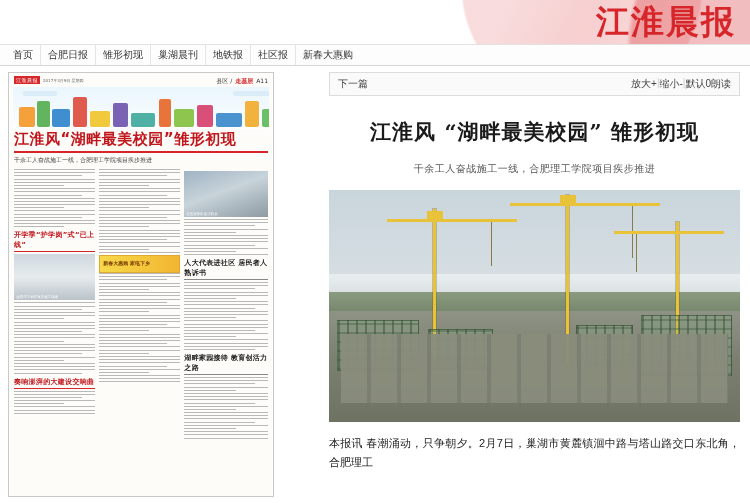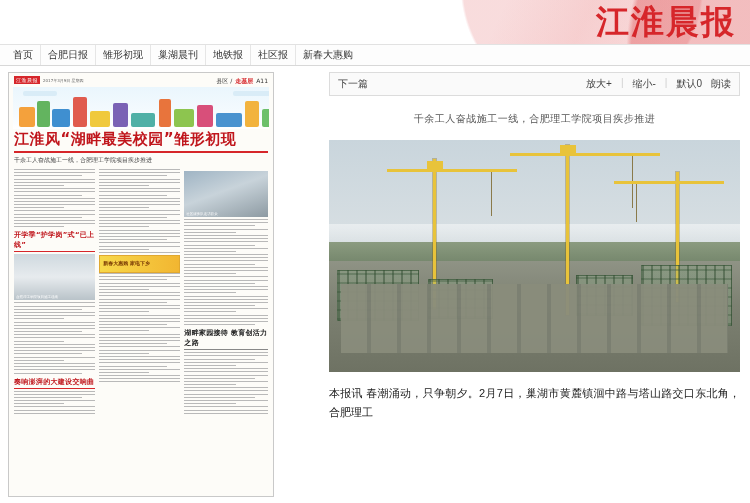--- a/index.html
+++ b/index.html
@@ -206,21 +206,21 @@
     background: #fafafa;
     height: 24px;
     display: flex;
     align-items: center;
     justify-content: space-between;
     padding: 0 8px;
     font-size: 10px;
     color: #444;
   }
   .toolbar-left { display: flex; align-items: center; gap: 10px; }
-  .toolbar-right { display: flex; align-items: flex-start; gap: 9px; font-size: 10px; }
+  .toolbar-right { display: flex; align-items: flex-start; font-size: 10px; }
   .toolbar-right span { cursor: pointer; }
   .toolbar-right .sep { color: #cfcfcf; cursor: default; }
   .tb-link { cursor: pointer; }
 
   .article-title {
     text-align: center;
     font-family: "DejaVu Serif", "Liberation Serif", serif;
     font-weight: bold;
     font-size: 21px;
     color: #1a1a1a;
@@ -509,20 +509,21 @@
               <i></i>
               <i class="short"></i>
               <i></i>
               <i></i>
               <i></i>
             <i class="mid"></i>
               <i></i>
               <i class="short"></i>
               <i></i>
           </span>
+          <div class="np-sub-title dark">人大代表进社区 居民者人熟诉书</div>
           <span class="fake-lines">
             <i></i>
               <i></i>
               <i class="mid"></i>
               <i></i>
               <i></i>
               <i class="short"></i>
               <i></i>
               <i></i>
             <i class="mid"></i>
@@ -578,20 +579,21 @@
       <div class="toolbar-right">
         <span>放大+</span>
         <span class="sep">|</span>
         <span>缩小-</span>
         <span class="sep">|</span>
         <span>默认0</span>
         <span>朗读</span>
       </div>
     </div>
 
+    <h1 class="article-title">江淮风 “湖畔最美校园” 雏形初现</h1>
     <div class="article-subtitle">千余工人奋战施工一线，合肥理工学院项目疾步推进</div>
 
     <div class="article-figure">
       <div class="photo">
         <div class="sky"></div>
         <div class="haze"></div>
         <div class="treeline"></div>
         <div class="ground"></div>
 
         <div class="crane" style="left:14%;top:8%;width:130px;height:150px;">

